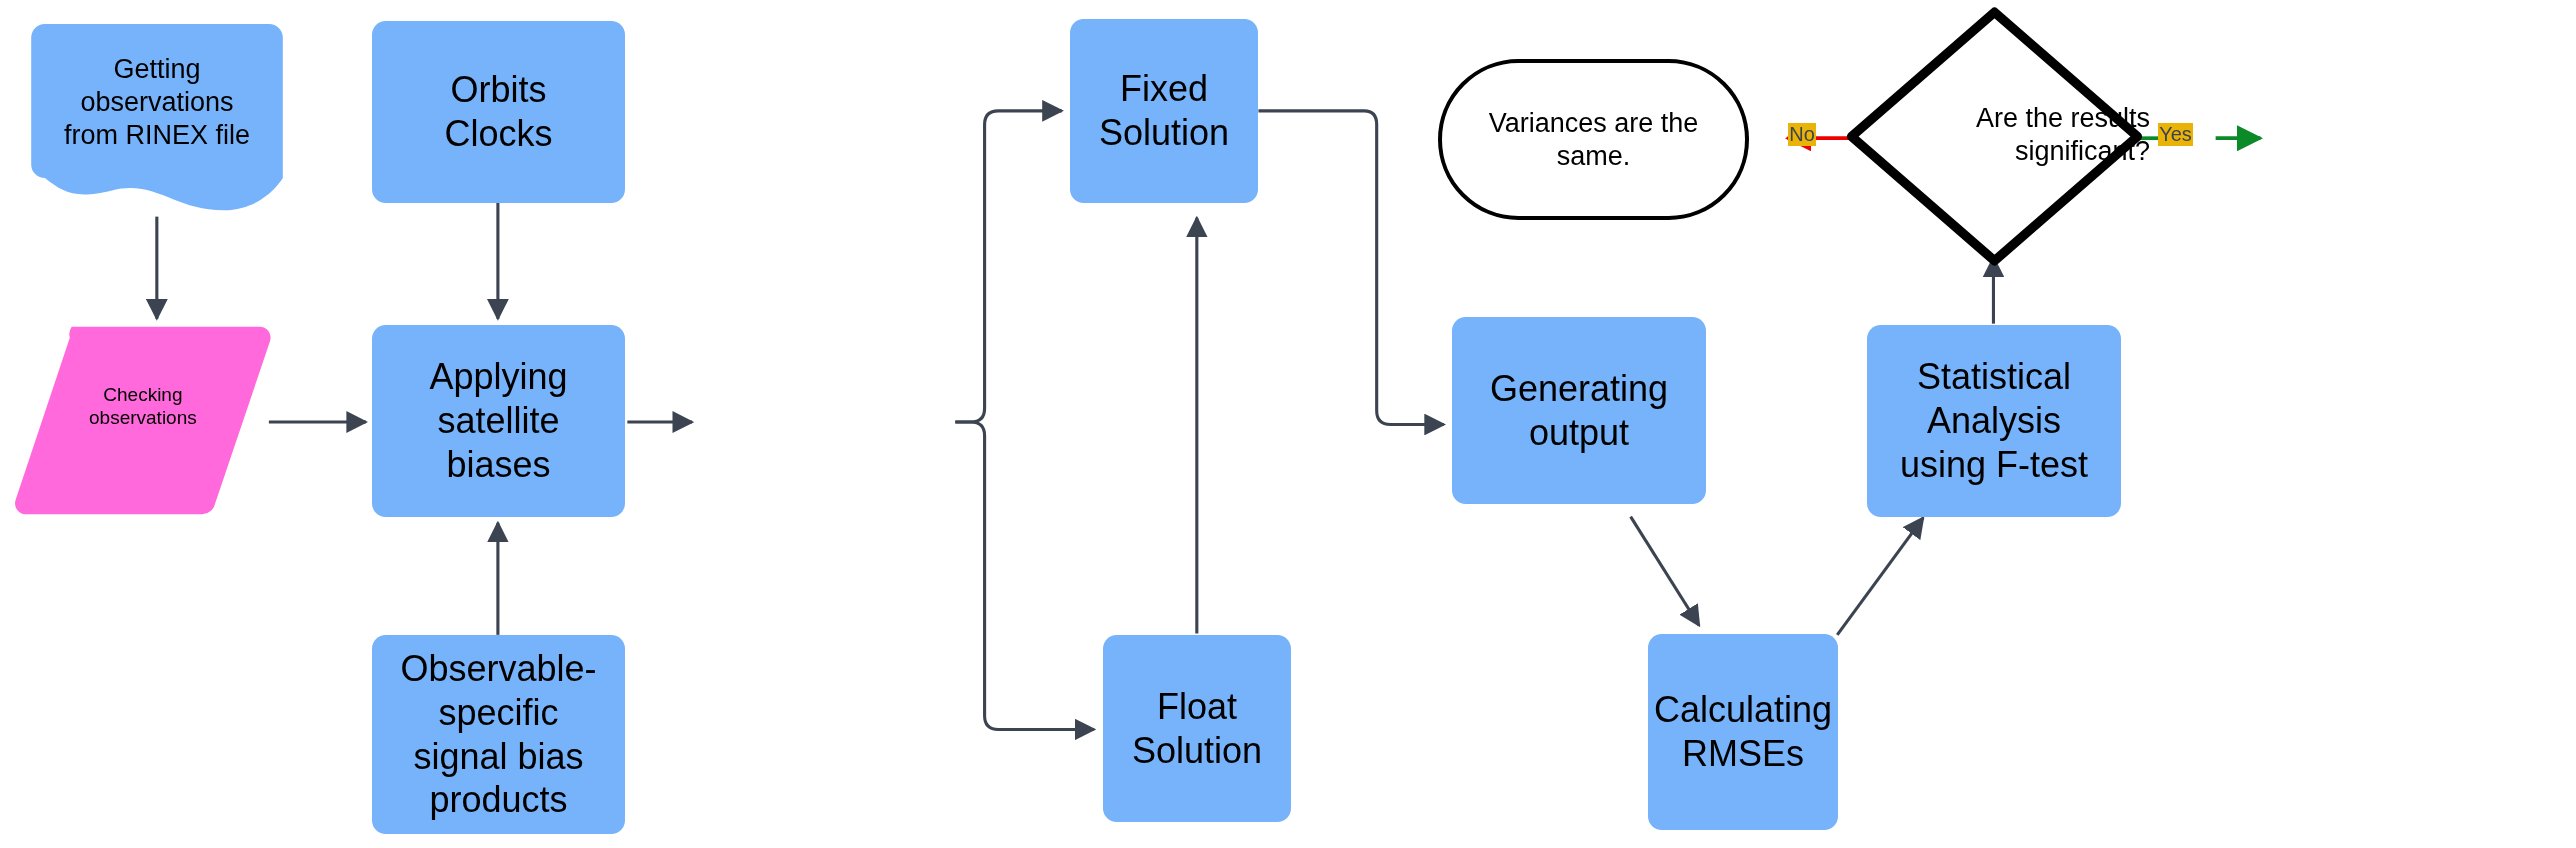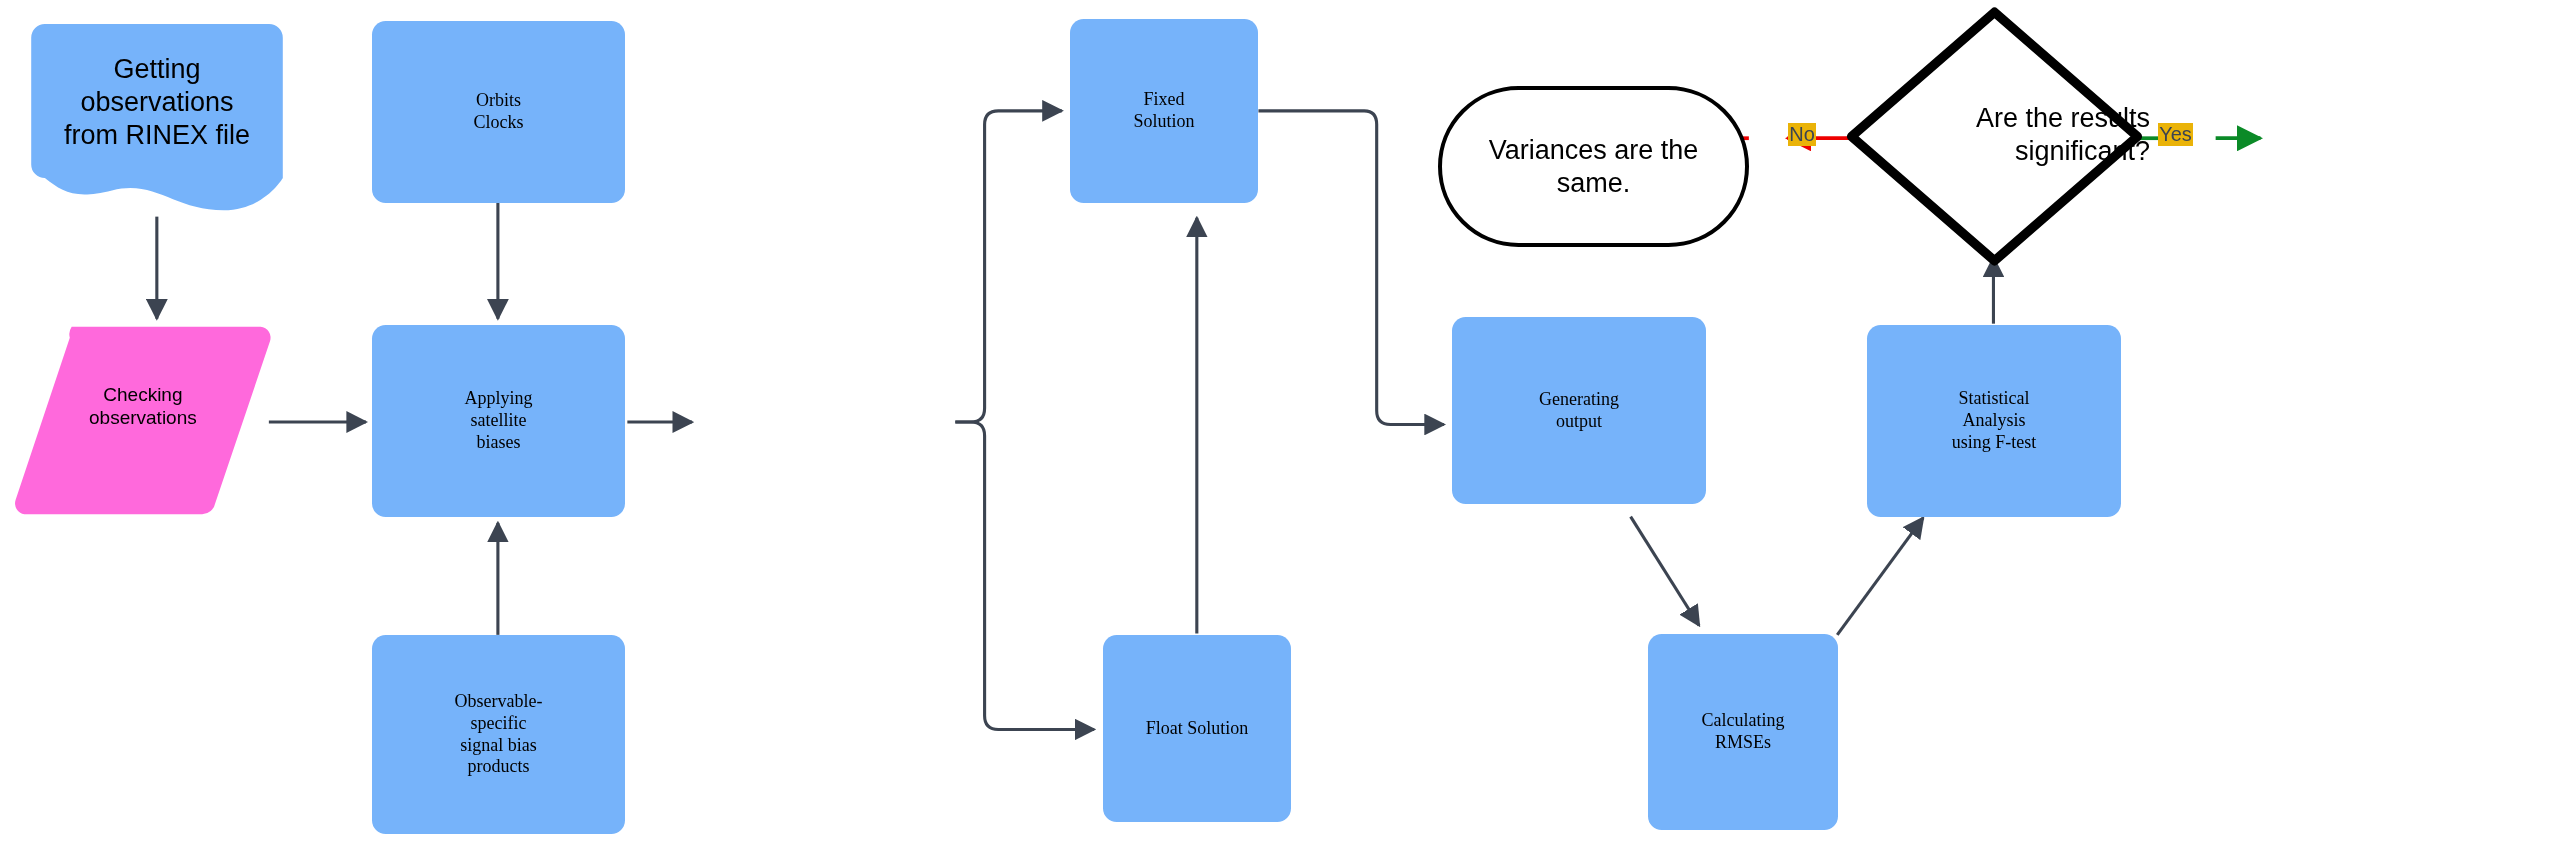--- a/index.html
+++ b/index.html
@@ -31,22 +31,21 @@
     justify-content: center;
     text-align: center;
     color: #000000;
     line-height: 1.22;
     white-space: pre-line;
     z-index: 3;
   }
   .node-proc {
     background: #76b3fa;
     border-radius: 13.7px;
-    font-size: 18px;
-    font-family: Liberation Serif, serif;
+    font-size: 36px;
   }
   .node-doc-wrap {
     position: absolute;
     z-index: 3;
     margin-top: 12px;
   }
   .node-doc-svg {
     position: absolute;
     left: 0; top: 0;
   }
@@ -72,21 +71,20 @@
     font-size: 19px;
     color: #000;
     line-height: 1.22;
     white-space: pre-line;
   }
   .node-stadium {
     background: #ffffff;
     border: 4.4px solid #000000;
     border-radius: 93px;
     font-size: 27px;
-    margin-top: 27px;
   }
   .node-diamond-wrap {
     position: absolute;
     z-index: 3;
   }
   .node-diamond-label {
     position: absolute;
     left: 6px;
     width: 100%;
     text-align: right;

